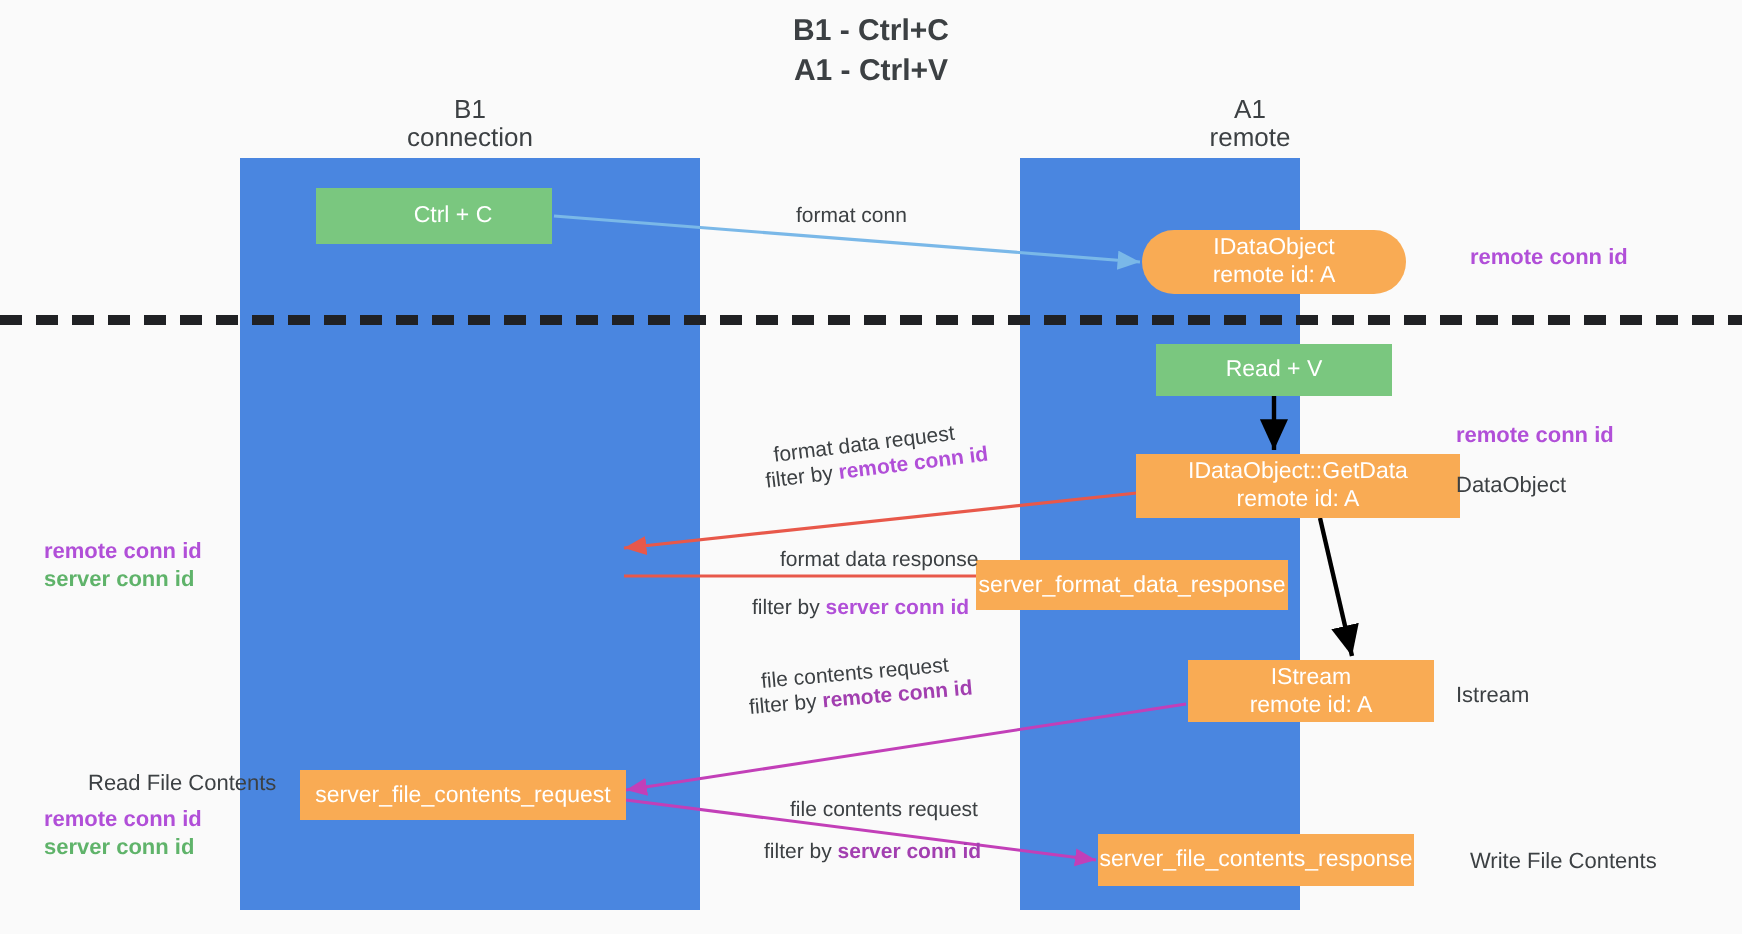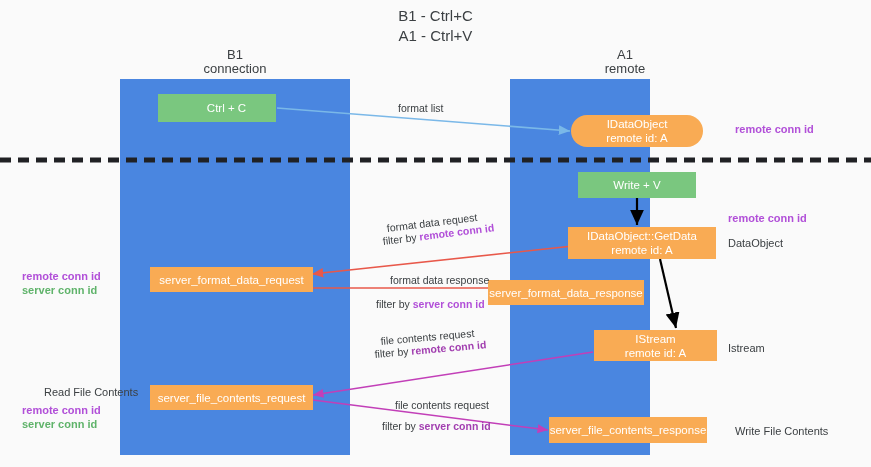--- a/index.html
+++ b/index.html
@@ -25,20 +25,21 @@
 
   
   .title {
     left: 0; top: 6px;
     width: 871px;
     text-align: center;
     font-size: 15px;
     color: #3c4043;
     line-height: 20px;
     white-space: pre-line;
+    font-weight: bold;
   }
 
   
   .col-header {
     font-size: 13px;
     color: #3c4043;
     text-align: center;
     line-height: 14px;
     white-space: pre-line;
   }
@@ -142,26 +143,25 @@
   <div class="abs col-header" id="hdr-b1">B1
 connection</div>
   <div class="abs col-header" id="hdr-a1">A1
 remote</div>
 
   <div class="abs box green" style="left:158px;top:94px;width:118px;height:28px;padding-left:23px;">Ctrl + C</div>
 
   <div class="abs box orange" style="left:571px;top:115px;width:132px;height:32px;border-radius:16px;">IDataObject
 remote id: A</div>
 
-  <div class="abs box green" style="left:578px;top:172px;width:118px;height:26px;">Write + V</div>
-
-  <div class="abs box orange" style="left:568px;top:227px;width:148px;height:32px;">IDataObject::GetData
+  <div class="abs box green" style="left:578px;top:172px;width:118px;height:26px;">Read + V</div>
+
+  <div class="abs box orange" style="left:568px;top:227px;width:162px;height:32px;">IDataObject::GetData
 remote id: A</div>
 
-  <div class="abs box orange" style="left:150px;top:267px;width:163px;height:25px;">server_format_data_request</div>
 
   <div class="abs box orange" style="left:488px;top:280px;width:156px;height:25px;">server_format_data_response</div>
 
   <div class="abs box orange" style="left:594px;top:330px;width:123px;height:31px;">IStream
 remote id: A</div>
 
   <div class="abs box orange" style="left:549px;top:417px;width:158px;height:26px;">server_file_contents_response</div>
 
   <div class="abs box orange" style="left:150px;top:385px;width:163px;height:25px;">server_file_contents_request</div>
 
@@ -175,21 +175,21 @@
 
   <div class="abs side-label" style="left:735px;top:424px;">Write File Contents</div>
 
   <div class="abs side-label purple" style="left:22px;top:269px;">remote conn id</div>
   <div class="abs side-label green-txt" style="left:22px;top:283px;">server conn id</div>
 
   <div class="abs side-label" style="left:22px;top:385px;padding-left:22px;">Read File Contents</div>
   <div class="abs side-label purple" style="left:22px;top:403px;">remote conn id</div>
   <div class="abs side-label green-txt" style="left:22px;top:417px;">server conn id</div>
 
-  <div class="abs arrow-label" style="left:398px;top:101px;">format list</div>
+  <div class="abs arrow-label" style="left:398px;top:101px;">format conn</div>
 
   <div class="abs" style="left:386px;top:221px;">
     <div class="arrow-label rot-neg">
       <span>format data request</span>
     </div>
   </div>
   <div class="abs" style="left:382px;top:234px;">
     <div class="arrow-label rot-neg lbl-purple">
       <span>filter by </span><b>remote conn id</b>
     </div>

